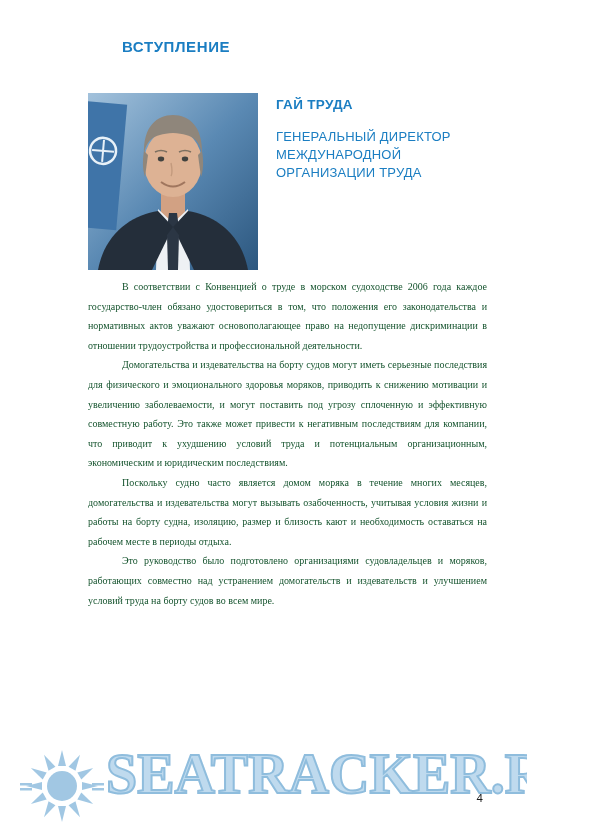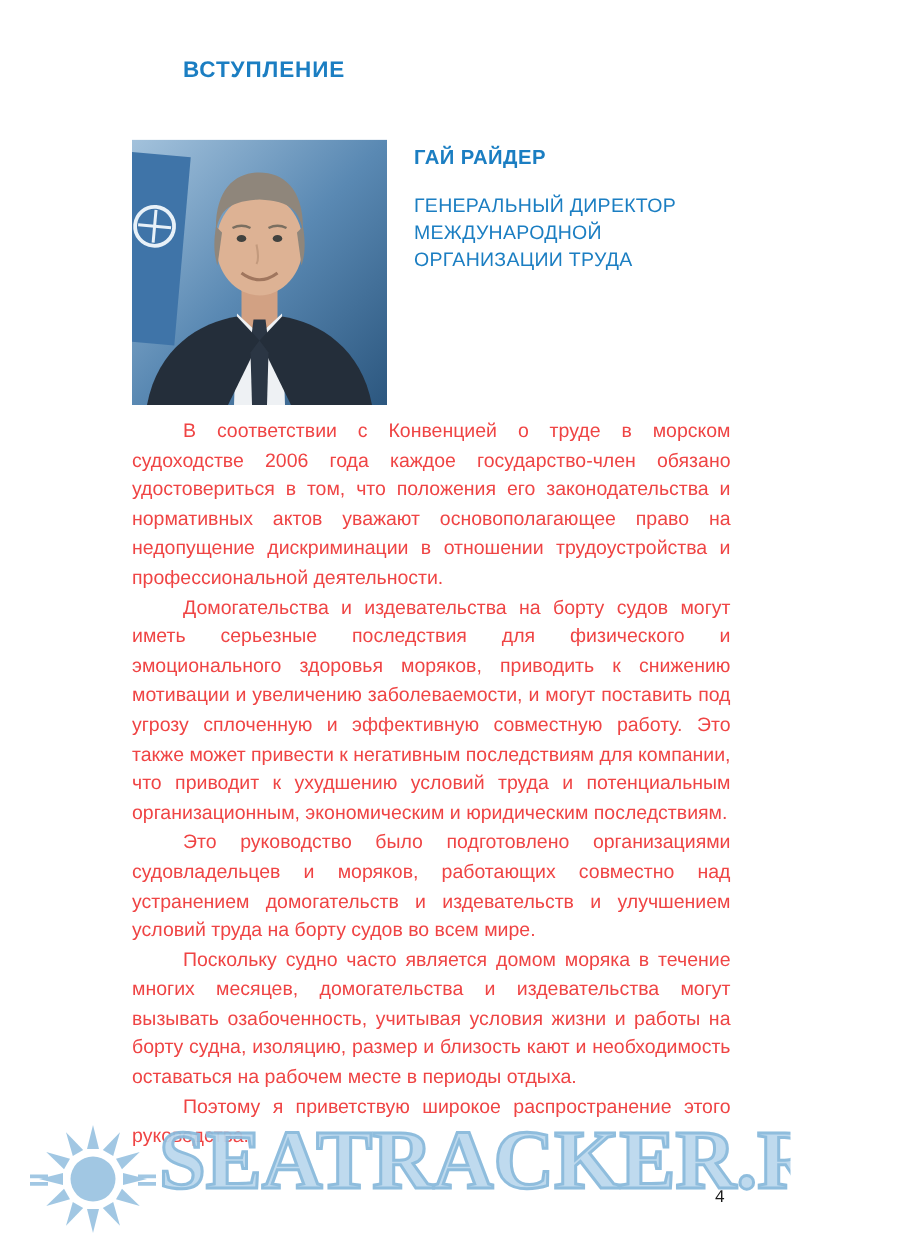--- a/index.html
+++ b/index.html
@@ -10,21 +10,21 @@
   h1.title{margin:8px 0 0 34px;font-size:15px;font-weight:bold;color:#1b7ec2;letter-spacing:.6px;}
 
   .intro-row{display:flex;margin-top:38px;}
   .photo{width:170px;height:177px;flex:0 0 170px;overflow:hidden;}
   .photo svg{display:block;}
   .intro-text{margin-left:18px;padding-top:4px;}
   .name{font-size:13.5px;font-weight:bold;color:#1b7ec2;letter-spacing:.3px;}
   .role{margin-top:16px;font-size:13px;line-height:18px;color:#1b7ec2;max-width:290px;letter-spacing:.2px;}
 
   .body{margin-top:7px;}
-  .body p{margin:0;font-size:13px;line-height:19.6px;color:#ef4444;text-align:justify;text-indent:34px;}
+  .body p{margin:0;font-size:10px;line-height:19.6px;color:#14532d;text-align:justify;text-indent:34px;font-family:Liberation Serif, serif;}
 
   .watermark{position:absolute;left:20px;bottom:4px;display:flex;align-items:flex-start;opacity:.95;z-index:2;}
   .wm-text{font-family:"Liberation Serif",serif;font-weight:bold;font-size:56px;line-height:1;
            color:#bcd9ee;-webkit-text-stroke:2px #8abadc;text-shadow:0 0 1px #8abadc;letter-spacing:0;}
   .sun{margin-right:2px;}
 
   .page-number{position:absolute;right:44px;bottom:26px;font-size:11.5px;color:#1a1a1a;z-index:5;}
 </style>
 </head>
 <body>
@@ -71,31 +71,30 @@
           <path d="M70,116 L85,130 L100,116 L102,177 L68,177 Z" fill="#eef1f4"></path>
 
           <path d="M81,120 L89,120 L91,136 L85,142 L79,136 Z" fill="#2b3644"></path>
 
           <path d="M10,177 C17,139 45,122 70,118 L85,134 L64,177 Z" fill="#242e3a"></path>
           <path d="M160,177 C153,139 125,122 100,118 L85,134 L106,177 Z" fill="#242e3a"></path>
           <path d="M85,134 L91,142 L90,177 L80,177 L79,142 Z" fill="#2b3644"></path>
         </svg>
       </div>
       <div class="intro-text">
-        <div class="name">ГАЙ РАЙДЕР</div>
+        <div class="name">ГАЙ ТРУДА</div>
         <div class="role">ГЕНЕРАЛЬНЫЙ ДИРЕКТОР МЕЖДУНАРОДНОЙ ОРГАНИЗАЦИИ ТРУДА</div>
       </div>
     </div>
 
     <div class="body">
       <p>В соответствии с Конвенцией о труде в морском судоходстве 2006 года каждое государство-член обязано удостовериться в том, что положения его законодательства и нормативных актов уважают основополагающее право на недопущение дискриминации в отношении трудоустройства и профессиональной деятельности.</p>
       <p>Домогательства и издевательства на борту судов могут иметь серьезные последствия для физического и эмоционального здоровья моряков, приводить к снижению мотивации и увеличению заболеваемости, и могут поставить под угрозу сплоченную и эффективную совместную работу. Это также может привести к негативным последствиям для компании, что приводит к ухудшению условий труда и потенциальным организационным, экономическим и юридическим последствиям.</p>
+      <p>Поскольку судно часто является домом моряка в течение многих месяцев, домогательства и издевательства могут вызывать озабоченность, учитывая условия жизни и работы на борту судна, изоляцию, размер и близость кают и необходимость оставаться на рабочем месте в периоды отдыха.</p>
       <p>Это руководство было подготовлено организациями судовладельцев и моряков, работающих совместно над устранением домогательств и издевательств и улучшением условий труда на борту судов во всем мире.</p>
-      <p>Поскольку судно часто является домом моряка в течение многих месяцев, домогательства и издевательства могут вызывать озабоченность, учитывая условия жизни и работы на борту судна, изоляцию, размер и близость кают и необходимость оставаться на рабочем месте в периоды отдыха.</p>
-      <p>Поэтому я приветствую широкое распространение этого руководства.</p>
     </div>
   </div>
 
   <div class="watermark">
     <svg class="sun" width="84" height="80" viewBox="0 0 84 80">
       <g fill="#9cc5e2">
         <circle cx="42" cy="40" r="15"></circle>
         <g>
           <polygon points="42,4 38,20 46,20"></polygon>
           <polygon points="42,4 38,20 46,20" transform="rotate(30 42 40)"></polygon>

